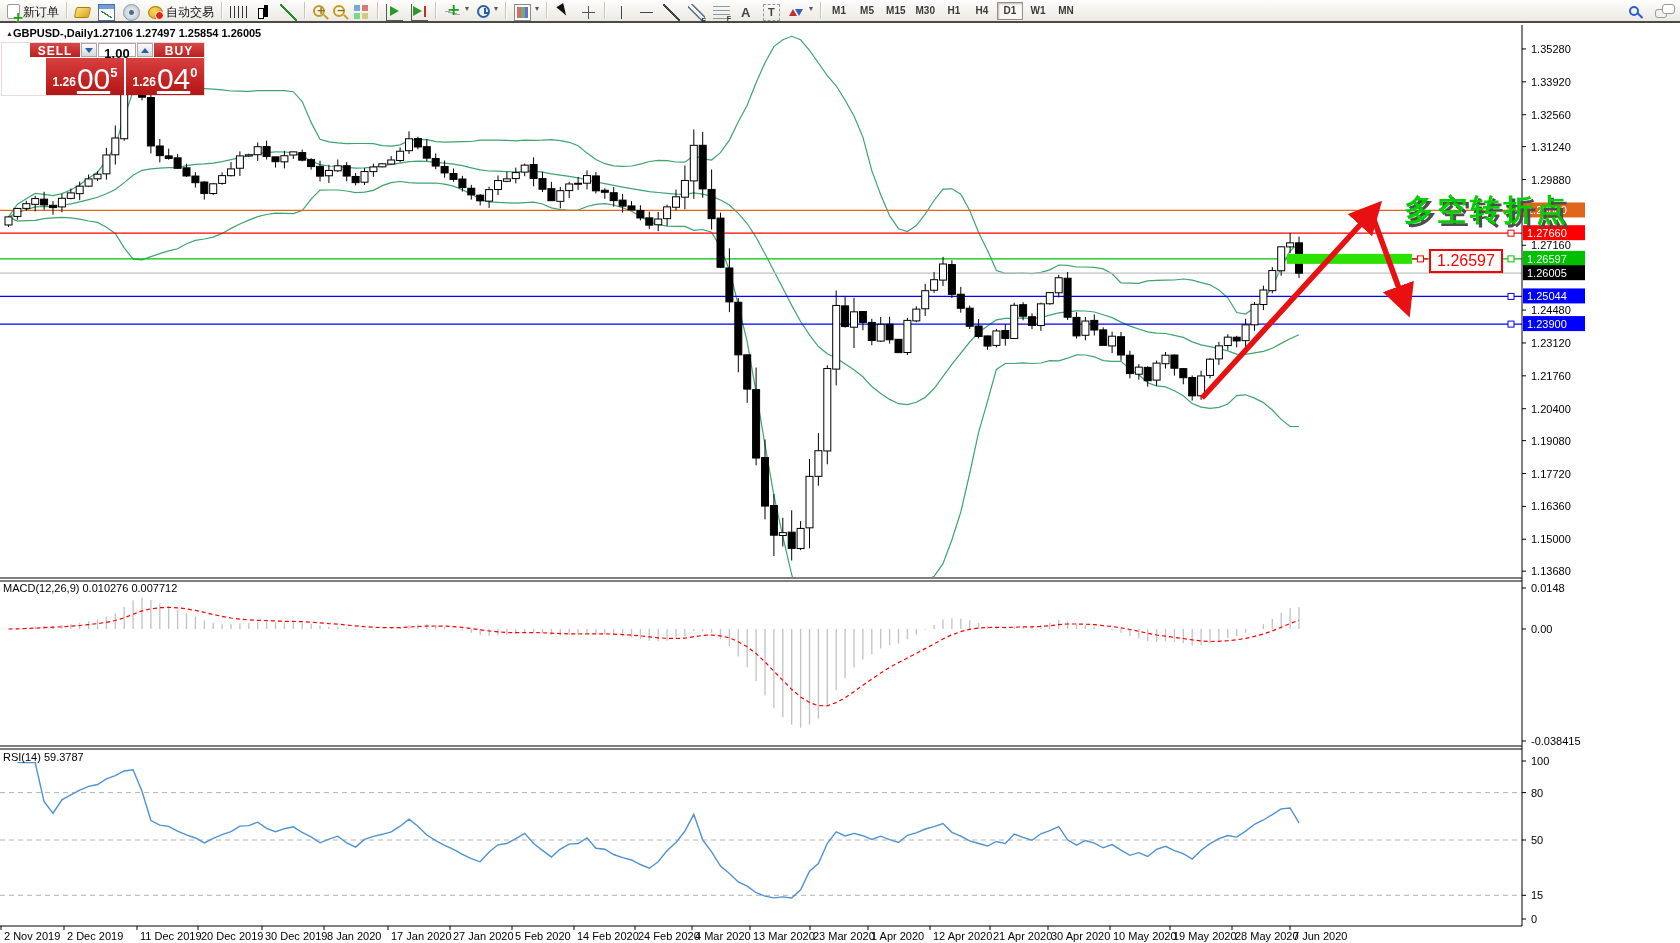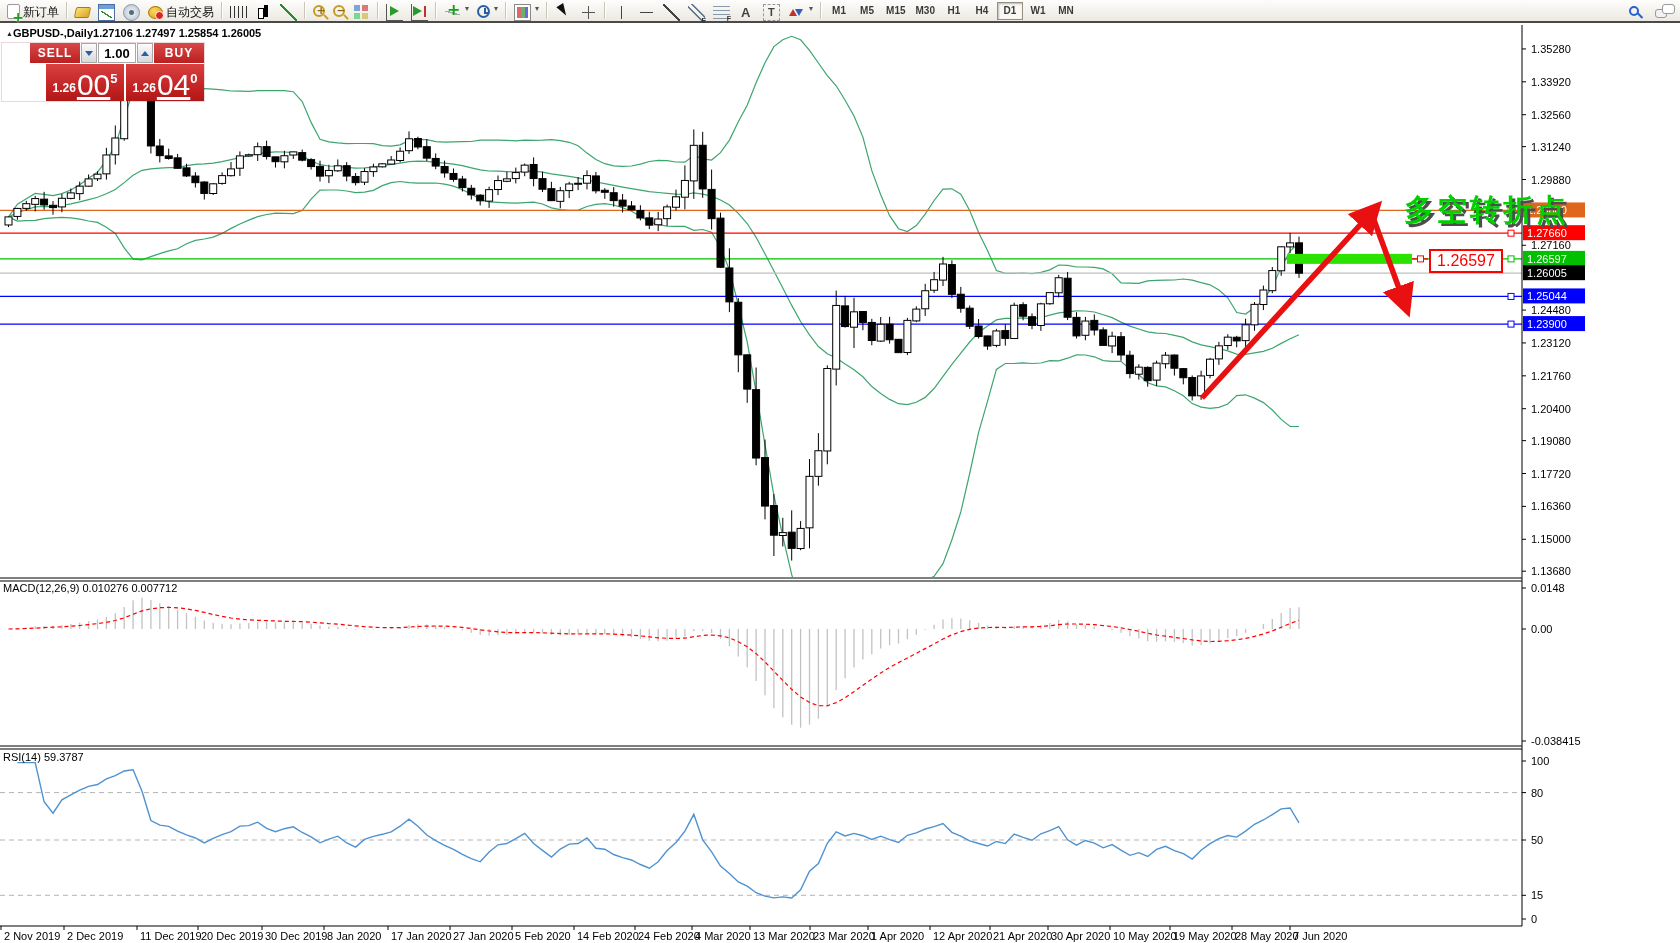--- a/index.html
+++ b/index.html
@@ -72,21 +72,21 @@
   .i-chat{background:#f2f2f2;border:1px solid #999;border-radius:3px;width:12px;height:9px;margin-top:5px;}
   .i-chat::after{content:"";position:absolute;left:6px;top:-6px;width:11px;height:8px;background:#fff;border:1px solid #999;border-radius:3px;}
   
   #chart-svg{position:absolute;left:0;top:0;z-index:1;}
   #symbol-line{position:absolute;left:6px;top:27px;z-index:20;font:700 11px "Liberation Sans",sans-serif;color:#000;display:flex;align-items:center;}
   #symbol-line .mk{font-size:7px;color:#222;}
   .pane-label{position:absolute;z-index:20;font:11px "Liberation Sans",sans-serif;color:#000;}
   
   #trade-panel{position:absolute;left:2px;top:43px;width:202px;z-index:25;background:#fff;
                box-shadow:0 0 0 1px rgba(120,0,0,.15);}
-  .tp-row{display:flex;height:20px;gap:1px;background:#fff;padding-left:28px;}
+  .tp-row{display:flex;height:14px;gap:1px;background:#fff;padding-left:28px;}
   .tp-sell,.tp-buy{width:50px;border:0;background:linear-gradient(#d84848,#bb2020);color:#fff;
       font:600 12px "Liberation Sans",sans-serif;letter-spacing:1px;}
   .tp-vol{flex:1;display:flex;gap:1px;background:#fff;border-radius:7px;}
   .tp-spin{width:16px;border:1px solid #a8a8a8;background:linear-gradient(#fcfcfc,#d8d8d8);display:flex;align-items:center;justify-content:center;padding:0;}
   .tri-up{width:0;height:0;border:4px solid transparent;border-bottom:5px solid #2a5fa5;margin-top:-4px;}
   .tri-down{width:0;height:0;border:4px solid transparent;border-top:5px solid #2a5fa5;margin-bottom:-4px;}
   .tp-vol-val{flex:1;background:#fff;border:1px solid #a8a8a8;font:700 13px/20px "Liberation Sans",sans-serif;text-align:center;color:#000;}
   .tp-prices{display:flex;height:37px;margin-top:1px;gap:2px;background:#fff;padding-left:44px;}
   .tp-price{flex:1;background:linear-gradient(#d84040 0%,#c02020 70%,#b01818 100%);color:#fff;
             display:flex;align-items:flex-end;justify-content:center;padding-bottom:3px;}

